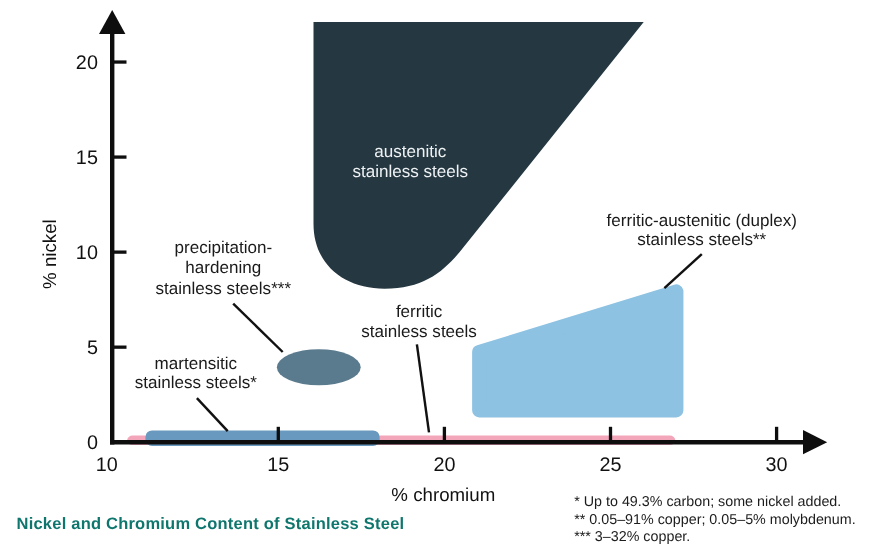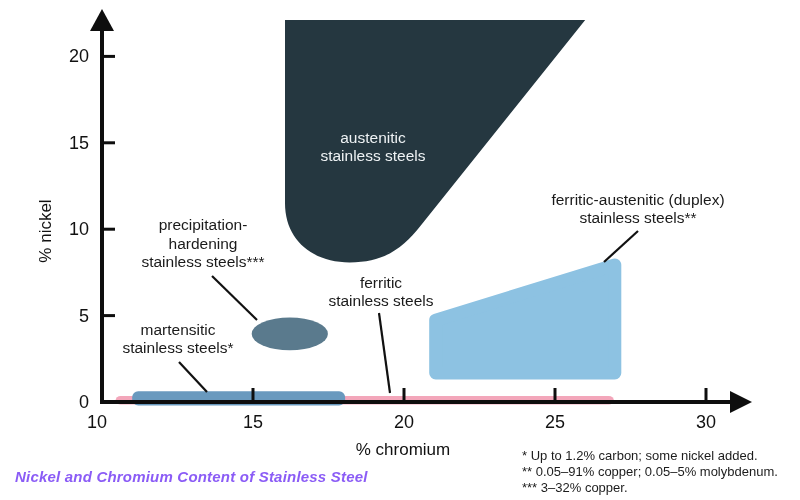--- a/index.html
+++ b/index.html
@@ -5,22 +5,22 @@
   html,body{margin:0;padding:0;}
   body{
     width:800px;height:500px;position:relative;overflow:hidden;
     background:#ffffff;
     font-family:"Liberation Sans", sans-serif;
     -webkit-font-smoothing:antialiased;
   }
   #chart-svg{position:absolute;left:0;top:0;}
   .figure-title{
     position:absolute;left:15px;top:468px;
-    font-size:15px;font-weight:bold;color:#8b5cf6;
-    white-space:nowrap;letter-spacing:.2px;font-style:italic;
+    font-size:15px;font-weight:bold;color:#0f766e;
+    white-space:nowrap;letter-spacing:.2px;
   }
   .footnotes{
     position:absolute;left:522px;top:448px;
     font-size:13px;line-height:16px;color:#1c1c1c;white-space:nowrap;
   }
   .footnotes div{white-space:nowrap;}
 </style>
 </head>
 <body>
 
@@ -69,16 +69,16 @@
       <text x="203" y="230" text-anchor="middle" font-size="15.5" fill="#1a1a1a"><tspan x="203" dy="0">precipitation-</tspan><tspan x="203" dy="18.5">hardening</tspan><tspan x="203" dy="18.5">stainless steels***</tspan></text>
       <text x="178" y="335" text-anchor="middle" font-size="15.5" fill="#1a1a1a"><tspan x="178" dy="0">martensitic</tspan><tspan x="178" dy="18">stainless steels*</tspan></text>
       <text x="381" y="288" text-anchor="middle" font-size="15.5" fill="#1a1a1a"><tspan x="381" dy="0">ferritic</tspan><tspan x="381" dy="18">stainless steels</tspan></text>
       <text x="638" y="205" text-anchor="middle" font-size="15.5" fill="#1a1a1a"><tspan x="638" dy="0">ferritic-austenitic (duplex)</tspan><tspan x="638" dy="18">stainless steels**</tspan></text>
     </g>
   </svg>
 
 <div class="figure-title">Nickel and Chromium Content of Stainless Steel</div>
 
 <div class="footnotes">
-  <div>* Up to 1.2% carbon; some nickel added.</div>
+  <div>* Up to 49.3% carbon; some nickel added.</div>
   <div>** 0.05–91% copper; 0.05–5% molybdenum.</div>
   <div>*** 3–32% copper.</div>
 </div>
 
 </body></html>

